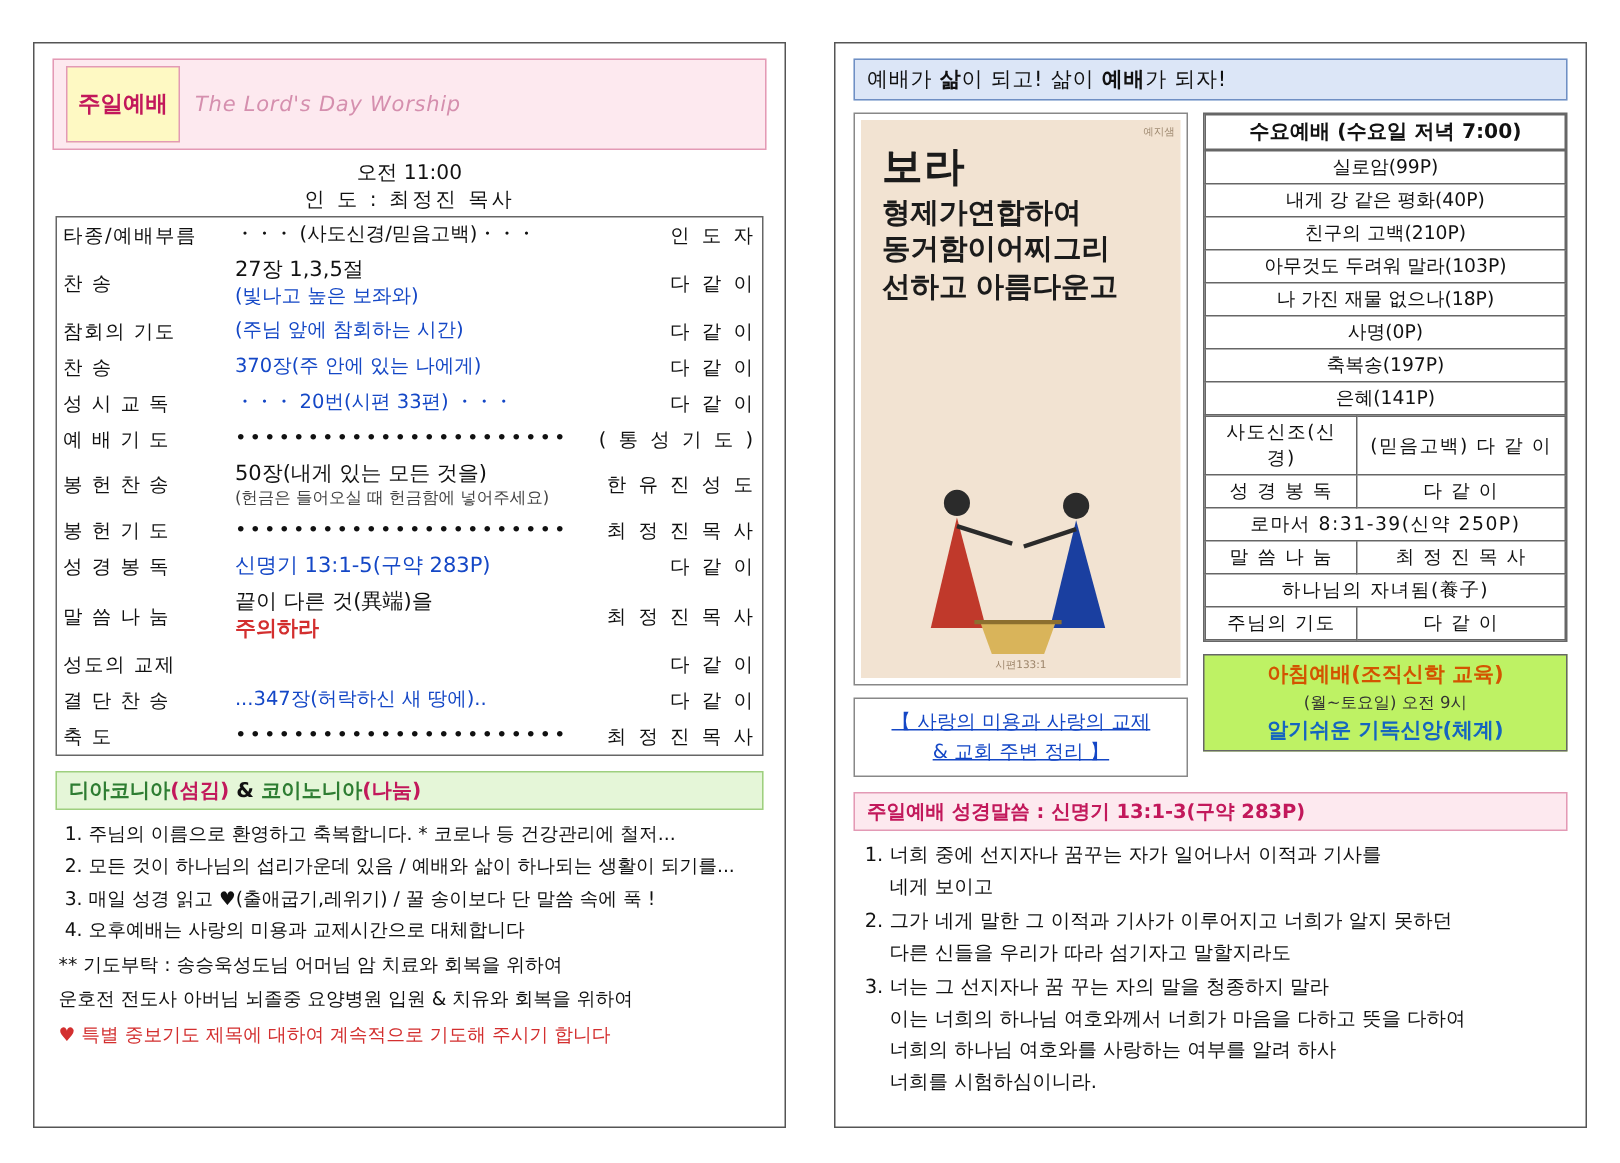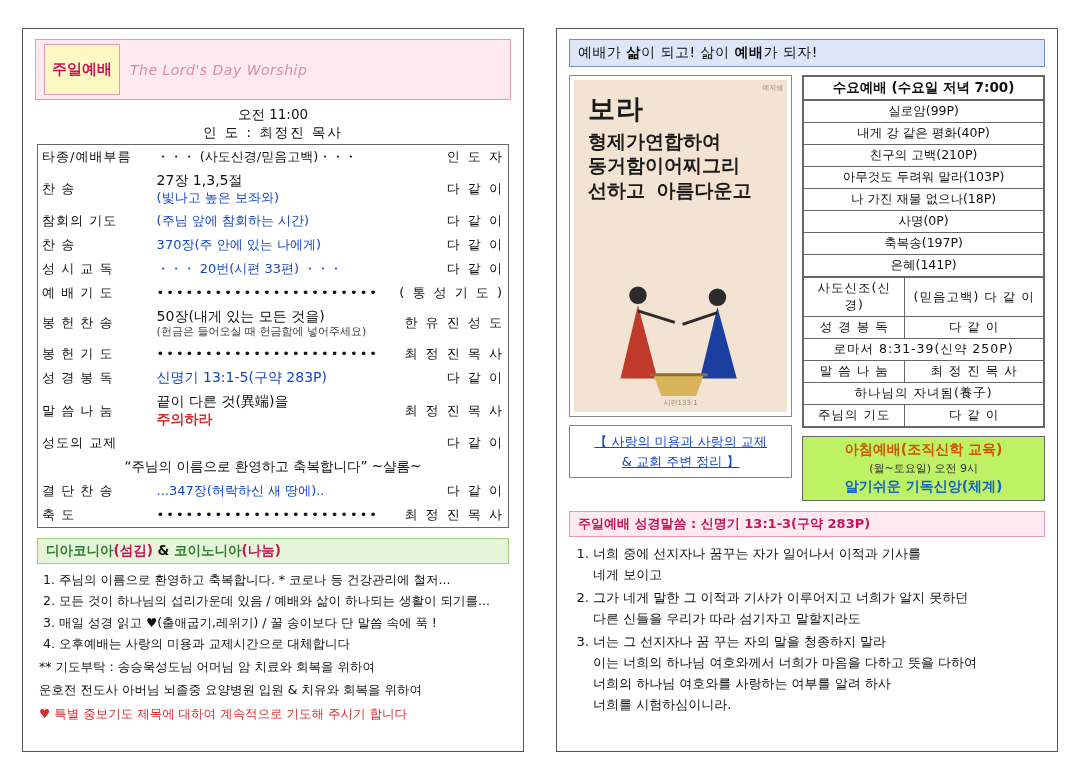--- a/index.html
+++ b/index.html
@@ -86,27 +86,27 @@
     padding:4px 8px;font-size:14px;letter-spacing:.5px;
   }
   .right-title .b{font-weight:bold;}
 
   .right-cols{margin:8px 12px 0 12px;display:flex;gap:10px;}
   .art-col{width:228px;}
   .art-frame{
     border:1px solid #888;background:#fff;padding:4px;
   }
   .art-inner{
-    background:#f2e3d2;height:332px;position:relative;overflow:hidden;
+    background:#f2e3d2;height:372px;position:relative;overflow:hidden;
   }
   .art-inner .tag{position:absolute;right:4px;top:3px;font-size:7px;color:#a08b72;}
   .art-inner .tag2{position:absolute;left:50%;transform:translateX(-50%);bottom:4px;font-size:7px;color:#9b8368;}
   .calli{
     position:absolute;left:14px;top:16px;width:200px;color:#1b1b1b;
-    font-family:Liberation Mono, monospace;
+    font-family:Liberation Sans, sans-serif;
     font-weight:bold;line-height:1.18;
   }
   .calli .l1{font-size:27px;letter-spacing:1px;}
   .calli .l2{font-size:19px;letter-spacing:0px;margin-top:4px;}
   .calli .l3{font-size:19px;margin-top:2px;}
   .calli .l4{font-size:19px;margin-top:2px;}
   .fig{position:absolute;bottom:14px;left:0;width:100%;height:120px;}
   .caption-box{
     margin-top:8px;border:1px solid #888;padding:6px 4px;text-align:center;
     font-size:13px;line-height:1.5;color:#1447c6;
@@ -215,23 +215,20 @@
           <td class="c-mid">
             <div class="big">끝이 다른 것(異端)을</div>
             <div class="red big">주의하라</div>
           </td>
           <td class="c-who"><span>최 정 진   목 사</span></td>
         </tr>
         <tr>
           <td class="c-item"><span>성도의 교제</span></td>
           <td class="c-mid"><span></span></td>
           <td class="c-who"><span>다    같    이</span></td>
-        </tr>
-        <tr class="center-row">
-          <td class="quote" colspan="3"><span>“주님의 이름으로 환영하고 축복합니다” ~샬롬~</span></td>
         </tr>
         <tr>
           <td class="c-item"><span>결 단 찬 송</span></td>
           <td class="c-mid blue"><span>...347장(허락하신 새 땅에)..</span></td>
           <td class="c-who"><span>다    같    이</span></td>
         </tr>
         <tr>
           <td class="c-item"><span>축         도</span></td>
           <td class="c-mid dots"><span>•••••••••••••••••••••••</span></td>
           <td class="c-who"><span>최 정 진   목 사</span></td>

